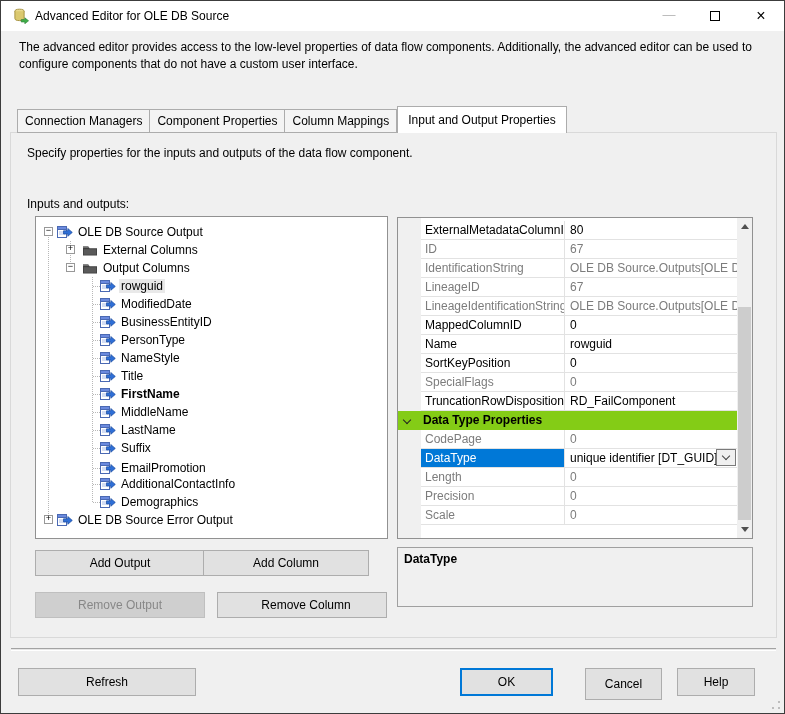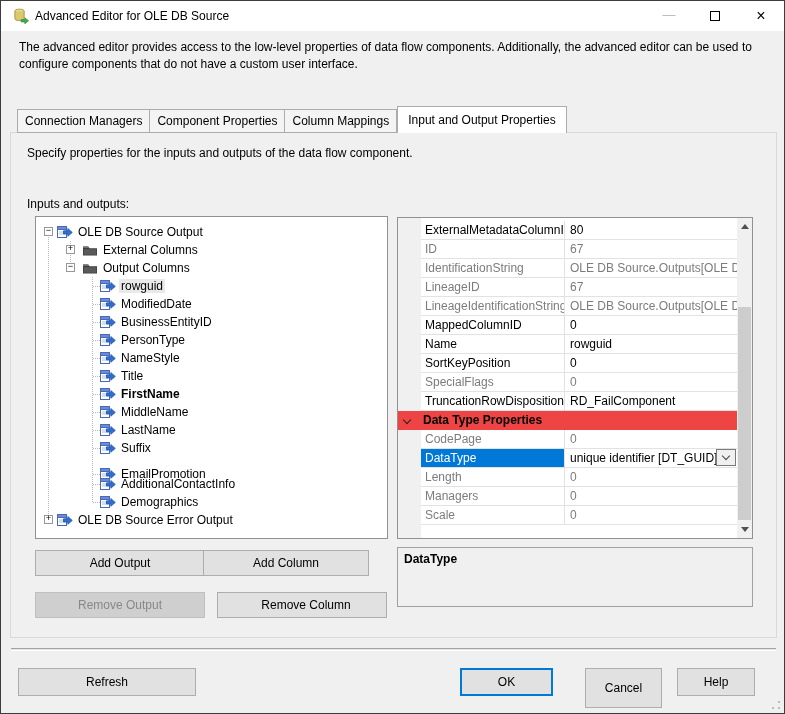--- a/index.html
+++ b/index.html
@@ -55,21 +55,21 @@
   .grid-gutter { position:absolute; left:0; top:0; bottom:0; width:23px; background:#f0f0f0; }
   .grid-rows { position:absolute; left:0; top:3px; right:15px; }
   .g-row { display:flex; height:19px; }
   .g-gut { width:23px; flex:none; }
   .g-label { width:144px; flex:none; padding:2px 0 0 4px; border-right:1px solid #e2e2e2;
              border-bottom:1px solid #e2e2e2; white-space:nowrap; overflow:hidden; }
   .g-value { flex:1; padding:2px 0 0 5px; border-bottom:1px solid #e2e2e2;
              white-space:nowrap; overflow:hidden; position:relative; }
   .g-row.readonly .g-label, .g-row.readonly .g-value { color:#7c7c7c; }
   .g-row.selected .g-label { background:#0078d7; color:#fff; }
-  .g-row.category { background:#ef4444; font-weight:bold; position:relative; }
+  .g-row.category { background:#84cc16; font-weight:bold; position:relative; }
   .g-cat-label { padding:2px 0 0 25px; }
   .cat-chev { position:absolute; left:6px; top:6px; width:6px; height:6px;
               border-right:1.5px solid #222; border-bottom:1.5px solid #222; transform:rotate(45deg); }
   .combo-btn { position:absolute; right:1px; top:0; width:20px; height:17px; background:#f0f0f0;
                border:1px solid #7a7a7a; display:flex; align-items:center; justify-content:center; }
   .combo-chev { width:6px; height:6px; border-right:1.5px solid #444; border-bottom:1.5px solid #444;
                 transform:rotate(45deg); margin-top:-3px; }
 
   
   .sbar { position:absolute; right:0; top:0; bottom:0; width:15px; background:#f0f0f0; }
@@ -93,21 +93,21 @@
   .btn-addout { position:absolute; left:24px; top:417px; width:170px; height:26px;text-align:center; }
   .btn-addcol { position:absolute; left:192px; top:417px; width:166px; height:26px; }
   .btn-remout { position:absolute; left:24px; top:459px; width:170px; height:26px; }
   .btn-remcol { position:absolute; left:206px; top:459px; width:170px; height:26px;padding-left:8px; }
 
   .groove { position:absolute; left:10px; top:647px; width:765px; height:3px;
             border-top:1px solid #a3a3a3; border-bottom:1px solid #fff; background:#e6e6e6; }
 
   .btn-refresh { position:absolute; left:17px; top:667px; width:178px; height:28px; }
   .btn-ok { position:absolute; left:459px; top:667px; width:93px; height:28px; border:2px solid #0078d7; }
-  .btn-cancel { position:absolute; left:584px; top:667px; width:77px; height:40px; }
+  .btn-cancel { position:absolute; left:584px; top:667px; width:77px; height:32px; }
   .btn-help { position:absolute; left:676px; top:667px; width:78px; height:28px; }
 
   .grip { position:absolute; right:3px; bottom:3px; width:10px; height:10px;
           background:
            radial-gradient(circle at 8px 2px, #bdbdbd 1px, transparent 1.4px),
            radial-gradient(circle at 8px 8px, #bdbdbd 1px, transparent 1.4px),
            radial-gradient(circle at 2px 8px, #bdbdbd 1px, transparent 1.4px); }
 </style>
 </head>
 <body>
@@ -285,21 +285,21 @@
           <span class="hconn"></span>
           <span class="t-icon"><svg width="16" height="16" viewBox="0 0 16 16">
               <rect x="0.5" y="2.5" width="9" height="11" fill="#fff" stroke="#4a69b3"></rect>
               <rect x="0.5" y="2.5" width="9" height="3" fill="#6b8ade" stroke="#4a69b3"></rect>
               <line x1="2" y1="8" x2="8" y2="8" stroke="#a8bce8"></line>
               <line x1="2" y1="10" x2="8" y2="10" stroke="#a8bce8"></line>
               <path d="M6.5 6.8 h4.3 v-2.3 l4.5 3.9 -4.5 3.9 v-2.3 h-4.3 z" fill="#2f6fd6" stroke="#1b4a9e" stroke-width="0.7"></path>
             </svg></span>
           <span class="t-label">Suffix</span>
         </div>
-        <div class="tree-row lvl2" style="top: 248px;">
+        <div class="tree-row lvl2" style="top: 242px;">
           <span class="hconn"></span>
           <span class="t-icon"><svg width="16" height="16" viewBox="0 0 16 16">
               <rect x="0.5" y="2.5" width="9" height="11" fill="#fff" stroke="#4a69b3"></rect>
               <rect x="0.5" y="2.5" width="9" height="3" fill="#6b8ade" stroke="#4a69b3"></rect>
               <line x1="2" y1="8" x2="8" y2="8" stroke="#a8bce8"></line>
               <line x1="2" y1="10" x2="8" y2="10" stroke="#a8bce8"></line>
               <path d="M6.5 6.8 h4.3 v-2.3 l4.5 3.9 -4.5 3.9 v-2.3 h-4.3 z" fill="#2f6fd6" stroke="#1b4a9e" stroke-width="0.7"></path>
             </svg></span>
           <span class="t-label">EmailPromotion</span>
         </div>
@@ -407,21 +407,21 @@
                 <span class="combo-chev"></span>
               </span></div>
           </div>
           <div class="g-row readonly">
             <div class="g-gut"></div>
             <div class="g-label">Length</div>
             <div class="g-value">0</div>
           </div>
           <div class="g-row readonly">
             <div class="g-gut"></div>
-            <div class="g-label">Managers</div>
+            <div class="g-label">Precision</div>
             <div class="g-value">0</div>
           </div>
           <div class="g-row readonly">
             <div class="g-gut"></div>
             <div class="g-label">Scale</div>
             <div class="g-value">0</div>
           </div>
         </div>
       <div class="sbar">
         <div class="sb-btn sb-up">

